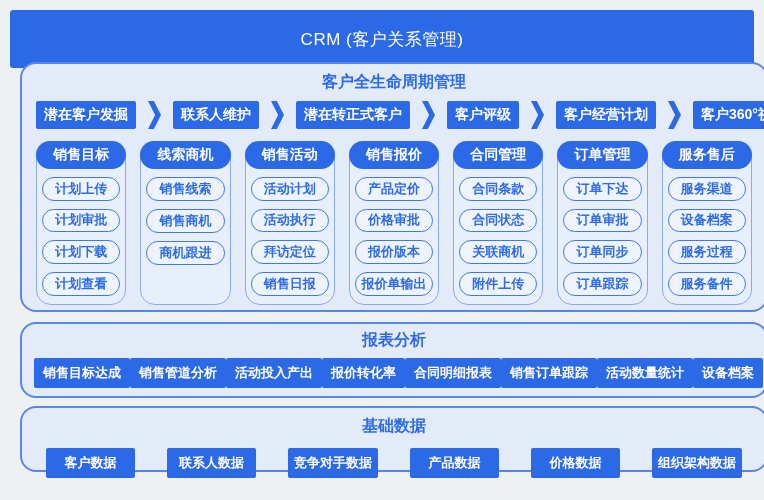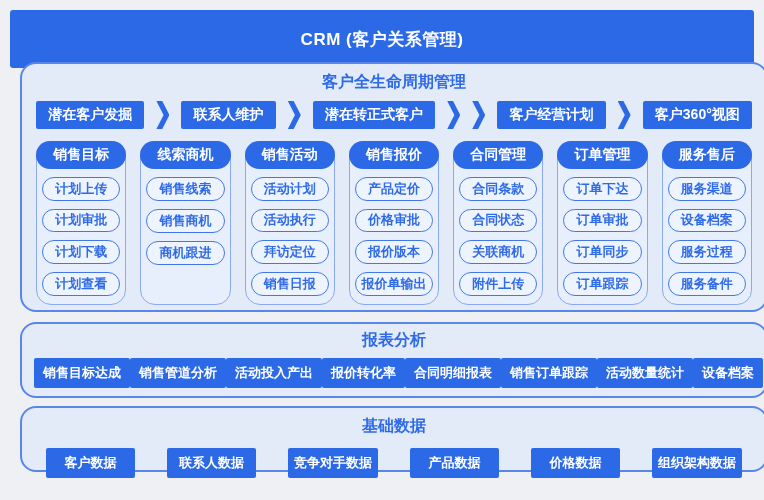--- a/index.html
+++ b/index.html
@@ -19,21 +19,21 @@
     background:var(--page-bg);
     font-family:"Liberation Sans","DejaVu Sans",sans-serif;
     overflow:hidden;
   }
   .frame{width:764px;height:500px;position:relative;}
 
   .banner{
     position:absolute;left:10px;top:10px;width:744px;height:58px;
     background:var(--primary);border-radius:3px;
     display:flex;align-items:center;justify-content:center;
-    color:#fff;font-size:17px;font-weight:bold;letter-spacing:.5px;
+    color:#fff;font-size:17px;font-weight:normal;letter-spacing:.5px;
   }
 
   .panel{
     position:absolute;left:20px;width:748px;
     background:var(--panel-bg);
     border:2px solid var(--panel-border);
     border-radius:16px;
   }
   .panel-title{
     text-align:center;color:var(--primary-text);
@@ -105,20 +105,21 @@
   <div class="panel lifecycle">
     <div class="panel-title">客户全生命周期管理</div>
 
     <div class="steps">
       <div class="step">潜在客户发掘</div>
       <div class="chev"></div>
       <div class="step">联系人维护</div>
       <div class="chev"></div>
       <div class="step">潜在转正式客户</div>
       <div class="chev"></div>
+      <div class="step">客户评级</div>
       <div class="chev"></div>
       <div class="step">客户经营计划</div>
       <div class="chev"></div>
       <div class="step">客户360°视图</div>
     </div>
 
     <div class="cols">
 
       <div class="col">
         <div class="colhead">销售目标</div>

